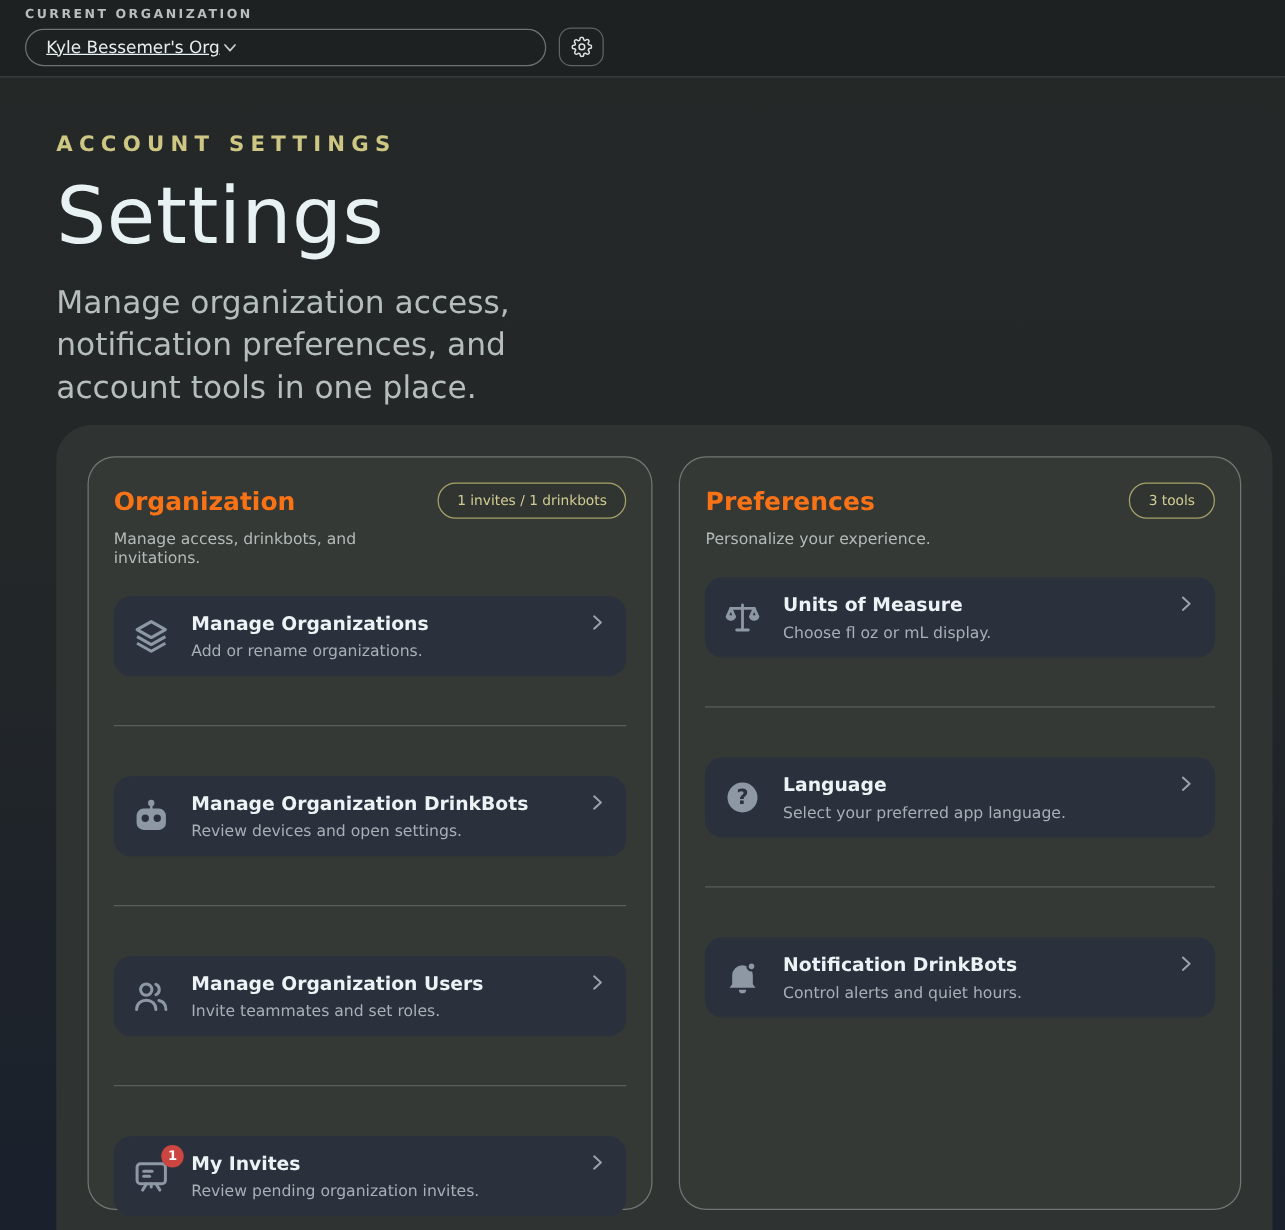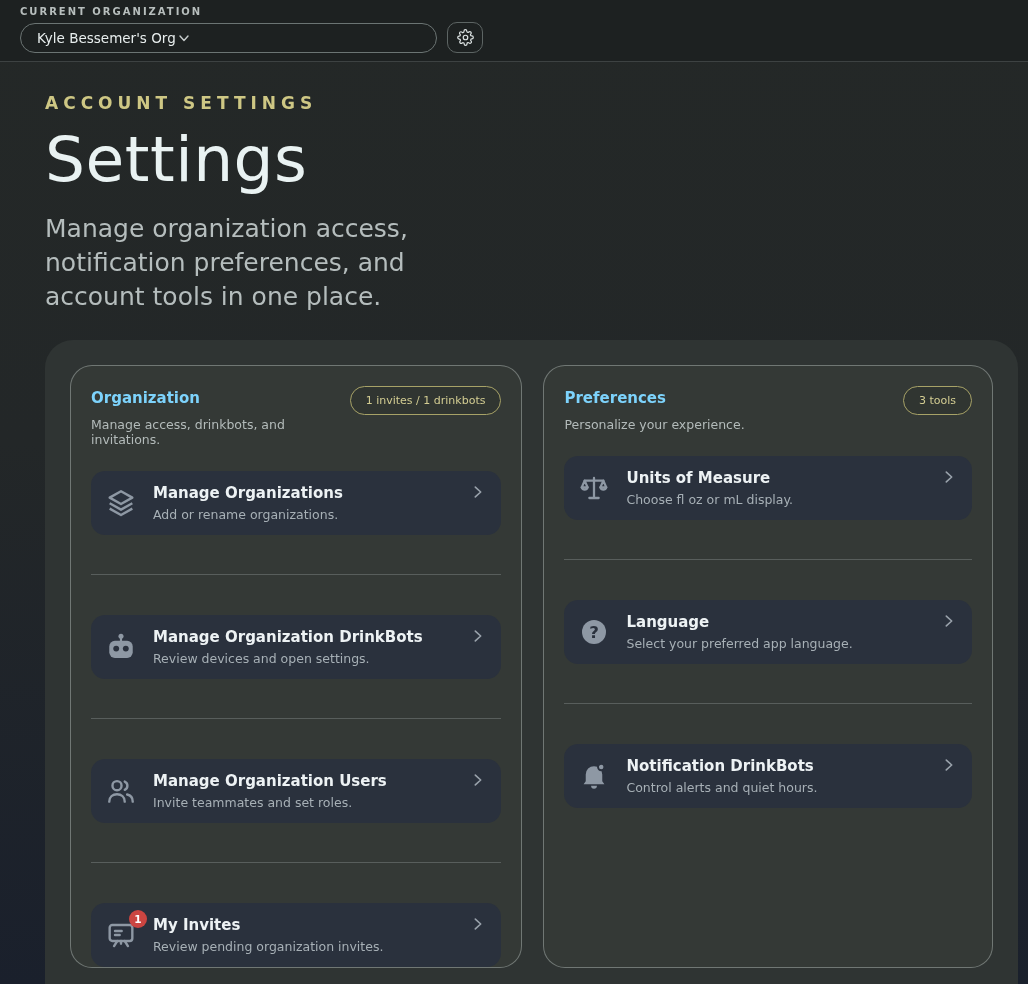--- a/index.html
+++ b/index.html
@@ -17,33 +17,33 @@
     background:#1d2121; border-bottom:1px solid #3d4242;
     padding:6px 0 0 20px;
   }
   .topbar-label {
     font-size:10px; letter-spacing:2px; color:#b7bebd; font-weight:600;
   }
   .topbar-controls { display:flex; align-items:center; gap:10px; margin-top:5px; }
   .org-select {
     width:417px; height:30px; border:1px solid #6b7473; border-radius:15px;
     background:transparent; display:flex; align-items:center; 
-    padding:0 14px 0 16px; cursor:pointer;
+    padding:0 14px 0 16px; cursor:pointer;text-decoration:underline;
   }
   .org-select-value { font-size:13.5px; color:#e8eeee; }
   .icon-btn {
     width:36px; height:31px; border:1px solid #5d6564; border-radius:10px;
     background:transparent; display:flex; align-items:center; justify-content:center;
     cursor:pointer;
   }
 
   
   .hero { position:absolute; top:62px; left:45px; width:520px; }
   .hero-eyebrow {
-    margin-top:31px; font-size:17px; font-weight:600; letter-spacing:5px;
+    margin-top:44px; font-size:17px; font-weight:600; letter-spacing:5px;
     color:#cec784;
   }
   .hero-title {
     margin-top:10px; font-size:63px; font-weight:500; color:#e9f2f2;
     letter-spacing:0.5px;
   }
   .hero-desc {
     margin-top:16px; font-size:25px; line-height:34px; color:#b5bdbd;
     width:450px; font-weight:400;
   }
@@ -54,21 +54,21 @@
     background:#2f3433; border-radius:28px 28px 0 0;
     padding:25px;
   }
   .cards { display:flex; gap:21px; }
   .card {
     width:462px; height:603px; background:#343936;
     border:1px solid rgba(186,196,192,0.45); border-radius:22px;
     padding:20px; position:relative;
   }
   .card-head { display:flex; justify-content:space-between; align-items:flex-start; }
-  .card-title { font-size:15px; font-weight:600; color:#7dd3fc; margin-top:3px; }
+  .card-title { font-size:20px; font-weight:600; color:#f97316; margin-top:3px; }
   .card-sub { font-size:12.5px; color:#b3bbba; margin-top:10px; }
   .card-badge {
     border:1px solid #a7a267; color:#d3cd92; font-size:11px;
     border-radius:16px; padding:7px 15px; background:rgba(18,20,14,0.10);
     white-space:nowrap;
   }
 
   .rows { margin-top:24px; }
   .row-item {
     height:64px; background:#2a313d; border-radius:14px;

